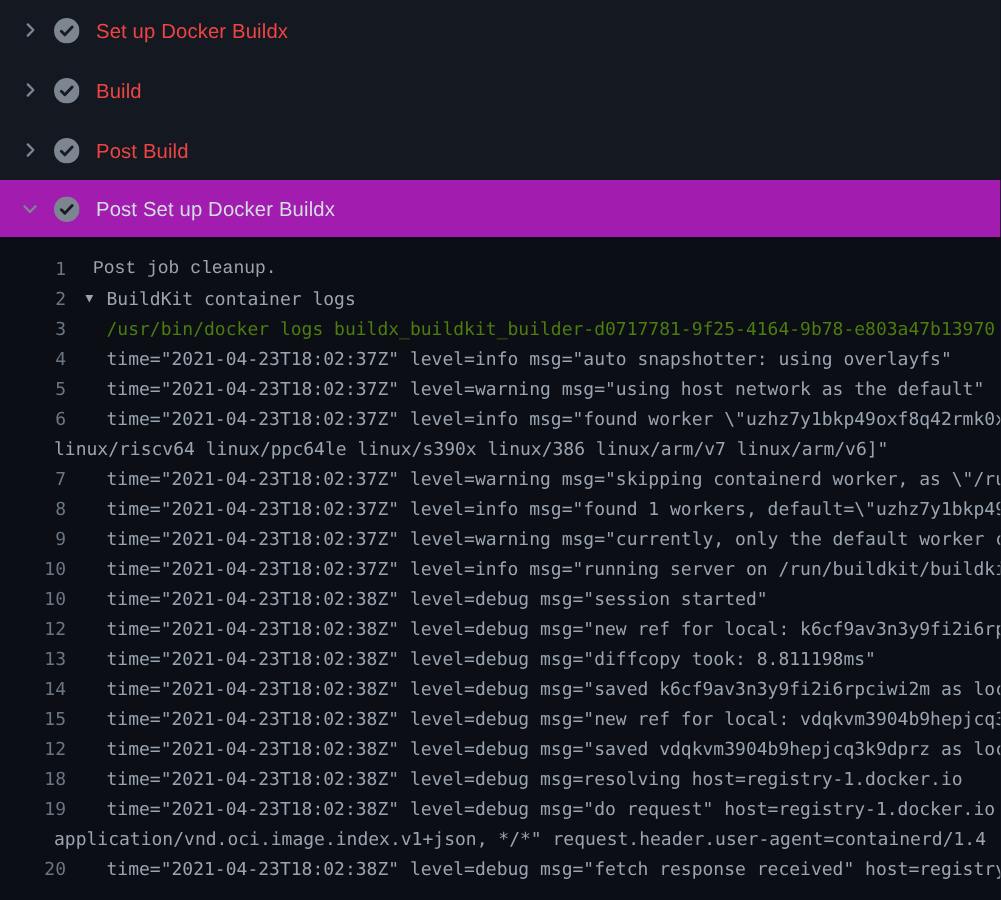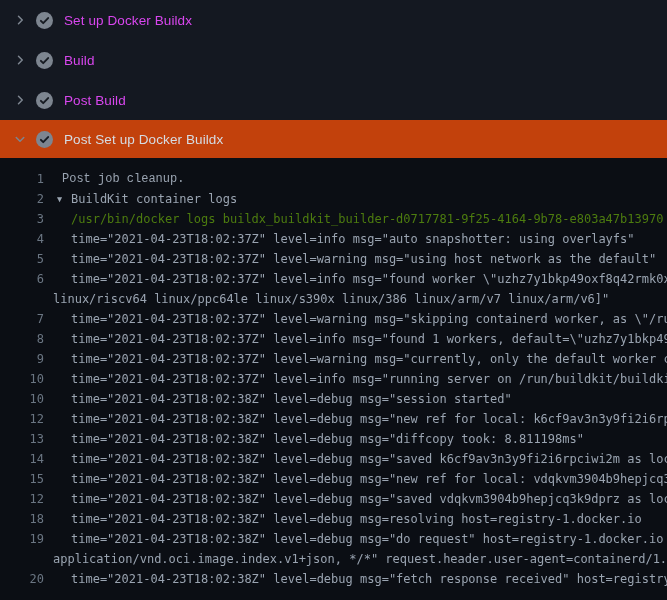--- a/index.html
+++ b/index.html
@@ -6,25 +6,25 @@
   body {
     width:667px; height:600px; overflow:hidden;
     background:#141821;
     font-family:"Liberation Sans", sans-serif;
   }
   .steps { background:#141821; }
   .step {
     height:40px; display:flex; align-items:center;
     padding-left:14px; cursor:pointer; box-sizing:border-box;
   }
-  .step.expanded { height:38px; background:#c2410c; }
+  .step.expanded { height:38px; background:#a21caf; }
   .chev { width:22px; display:flex; align-items:center; flex:0 0 22px; }
   .check { display:flex; align-items:center; flex:0 0 17px; }
   .step-label {
-    margin-left:11px; color:#d946ef; font-size:13.5px; letter-spacing:0.1px;
+    margin-left:11px; color:#ef4444; font-size:13.5px; letter-spacing:0.1px;
   }
   .step.expanded .step-label { color:#d5dce4; }
   .log {
     background:#0b0e14; height:442px; box-sizing:border-box;
     padding-top:11px; overflow:hidden;
   }
   .line {
     position:relative; height:20px; line-height:20px;
     font-family:"DejaVu Sans Mono", monospace; font-size:12px;
     color:#9aa4b1; white-space:pre;
@@ -32,21 +32,21 @@
   .num {
     position:absolute; left:0; top:0; width:44px; text-align:right;
     color:#6b7683; text-decoration:none;
     font-family:"DejaVu Sans Mono", monospace; font-size:12px;
   }
   .txt { position:absolute; top:0; }
   .line.k-top .txt     { left:62px;font-family:Liberation Mono, monospace; }
   .line.k-group .txt   { left:71px; }
   .line.k-command .txt { left:71px; color:#4d7c0f; }
   .line.k-output .txt  { left:71px; }
-  .line.k-wrap .txt    { left:53px; }
+  .line.k-wrap .txt    { left:36px; }
   .group-caret {
     position:absolute; left:57px; top:0; font-size:8.5px;
     color:#9aa4b1; line-height:20px; cursor:pointer;
   }
 </style>
 </head>
 <body>
 
 <div class="app">
 

